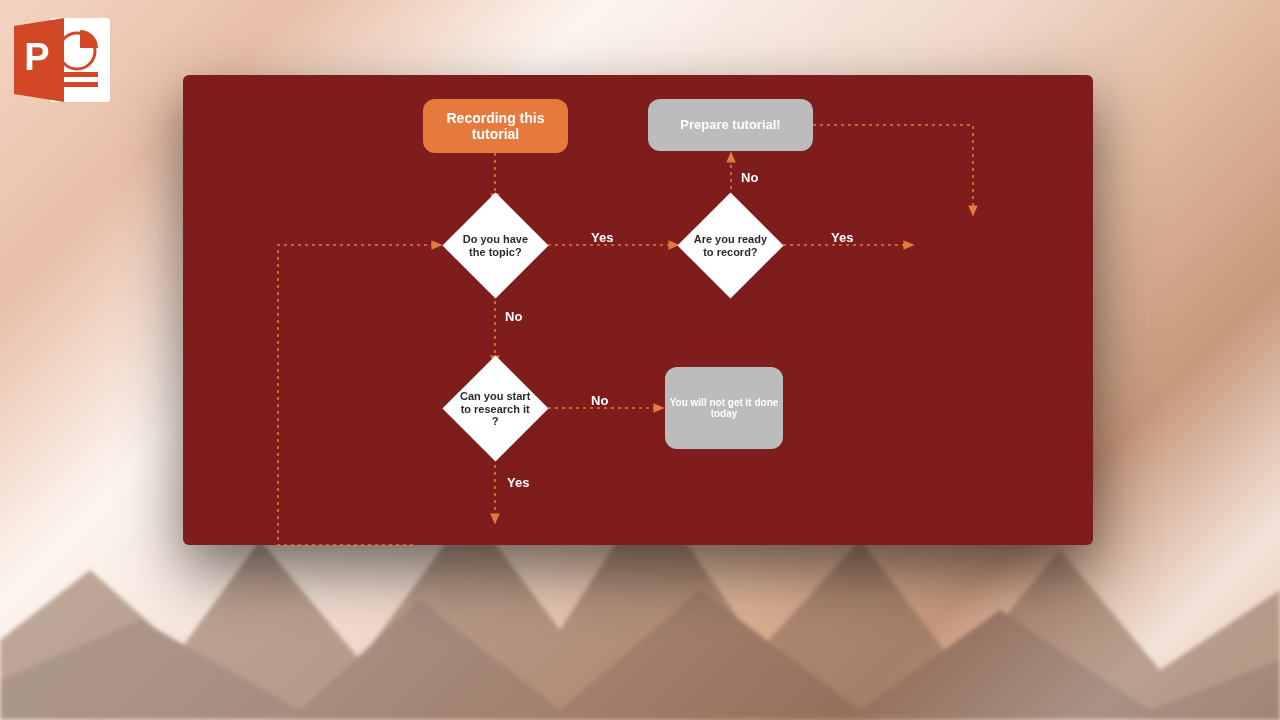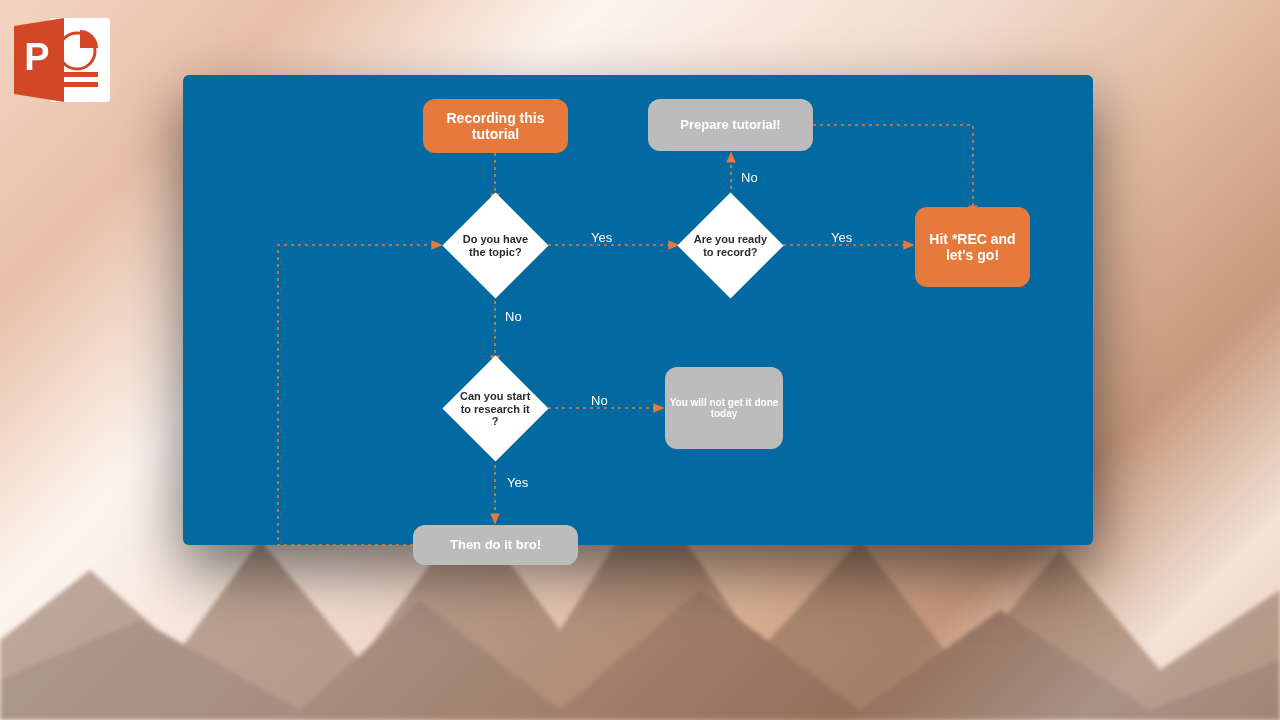--- a/index.html
+++ b/index.html
@@ -1,27 +1,27 @@
 <!DOCTYPE html>
 <html><head>
 <meta charset="utf-8">
 <style>
   html,body{margin:0;padding:0;width:1280px;height:720px;overflow:hidden;font-family:Arial,Helvetica,sans-serif}
   body{background:linear-gradient(135deg,#f3d5c2 0%,#e8bfa8 15%,#fdf5ef 30%,#f0d9cc 50%,#e0b89c 65%,#c7987c 78%,#f3e3d8 90%,#e6c7b5 100%);position:relative}
   .mountain{position:absolute;left:0;bottom:0;width:100%;height:240px;opacity:.55;filter:blur(2px)}
-  .slide{position:absolute;left:183px;top:75px;width:910px;height:470px;background:#0369a1;box-shadow:0 25px 60px rgba(0,0,0,.55);border-radius:6px}
+  .slide{position:absolute;left:183px;top:75px;width:910px;height:470px;background:#7f1d1d;box-shadow:0 25px 60px rgba(0,0,0,.55);border-radius:6px}
   .pp-icon{position:absolute;left:10px;top:10px;width:105px;height:100px}
   
   .node{position:absolute;display:flex;align-items:center;justify-content:center;text-align:center;font-weight:700;line-height:1.15}
   .rbox{border-radius:12px}
   .orange{background:#e67a3c;color:#fff}
   .grey{background:#bcbcbc;color:#fff}
   .diamond{background:#fff;color:#2b2b2b;transform:rotate(45deg)}
   .diamond>span{transform:rotate(-45deg);display:block;width:115px;font-size:11px}
-  .label{position:absolute;color:#fff;font-size:13px;font-weight:400}
+  .label{position:absolute;color:#fff;font-size:13px;font-weight:700}
   svg.connectors{position:absolute;left:0;top:0;width:910px;height:530px;pointer-events:none}
 </style>
 </head>
 <body>
 
 <svg class="mountain" viewBox="0 0 1280 240" preserveAspectRatio="none">
   <polygon points="0,240 0,160 90,90 180,170 260,60 360,180 470,30 560,150 650,10 760,170 860,60 960,190 1060,70 1160,190 1280,110 1280,240" fill="#8a6a56"></polygon>
   <polygon points="0,240 0,200 140,140 300,230 420,120 560,230 700,110 860,230 1000,130 1150,230 1280,180 1280,240" fill="#6d5043"></polygon>
 </svg>
 
@@ -68,43 +68,37 @@
   </svg>
 
   <div class="node rbox orange" style="left:240px;top:24px;width:145px;height:54px;font-size:14px">
     <span>Recording this tutorial</span>
   </div>
 
   <div class="node rbox grey" style="left:465px;top:24px;width:165px;height:52px;font-size:13px">
     <span>Prepare tutorial!</span>
   </div>
 
-  <div class="node rbox orange" style="left:732px;top:132px;width:115px;height:80px;font-size:14px">
-    <span>Hit *REC and let's go!</span>
-  </div>
 
   <div class="node diamond" style="left:275px;top:133px;width:75px;height:75px">
     <span>Do you have the topic?</span>
   </div>
 
   <div class="node diamond" style="left:510px;top:133px;width:75px;height:75px">
     <span>Are you ready to record?</span>
   </div>
 
   <div class="node diamond" style="left:275px;top:296px;width:75px;height:75px">
     <span>Can you start to research it ?</span>
   </div>
 
   <div class="node rbox grey" style="left:482px;top:292px;width:118px;height:82px;font-size:10px">
     <span>You will not get it done today</span>
   </div>
 
-  <div class="node rbox grey" style="left:230px;top:450px;width:165px;height:40px;font-size:13px">
-    <span>Then do it bro!</span>
-  </div>
 
   <div class="label" style="left:408px;top:155px">Yes</div>
   <div class="label" style="left:322px;top:234px">No</div>
   <div class="label" style="left:648px;top:155px">Yes</div>
   <div class="label" style="left:558px;top:95px">No</div>
   <div class="label" style="left:408px;top:318px">No</div>
   <div class="label" style="left:324px;top:400px">Yes</div>
 
 </div>
 

